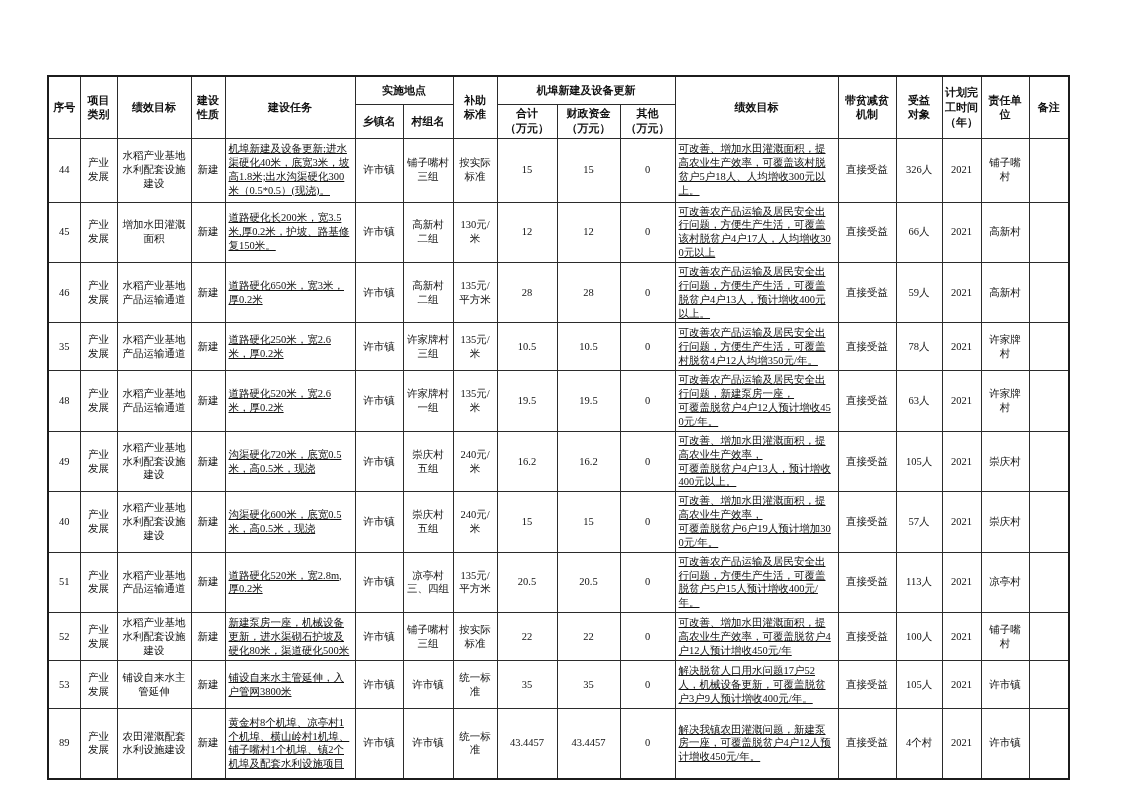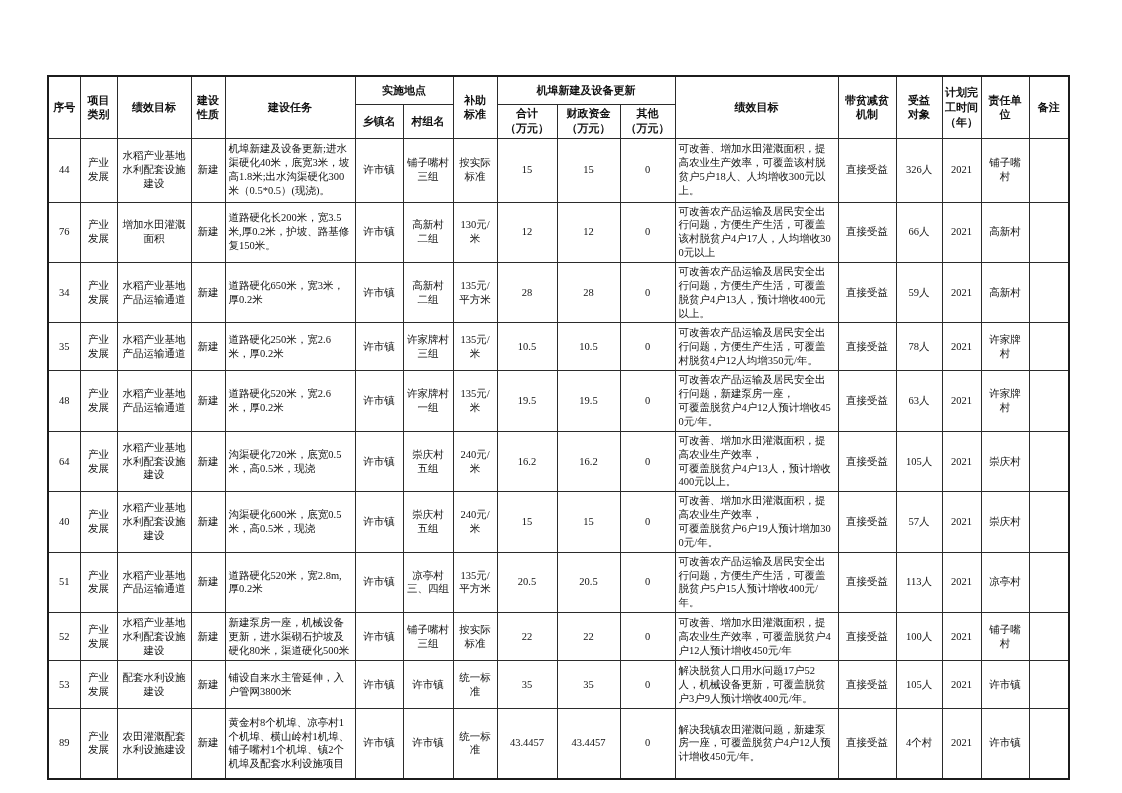--- a/index.html
+++ b/index.html
@@ -40,21 +40,21 @@
   table.project-table th {
     font-weight: bold;
     font-size: 11px;
     padding: 1px 2px;
   }
   thead tr.h1 { height: 28px; }
   thead tr.h2 { height: 34px; }
   tbody tr { height: 48px; }
   tbody tr.tall { height: 64px; }
   tbody tr.xtall { height: 70px; }
-  tbody td.left { text-align: left; }
+  tbody td.left { text-align: left; text-decoration: underline; }
 </style>
 </head>
 <body>
 
 <div class="page">
   <table class="project-table">
     <colgroup>
       <col style="width:32px">
         <col style="width:37px">
         <col style="width:74px">
@@ -125,21 +125,21 @@
           <td>15</td>
           <td>0</td>
           <td class="left">可改善、增加水田灌溉面积，提高农业生产效率，可覆盖该村脱贫户5户18人、人均增收300元以上。</td>
           <td>直接受益</td>
           <td>326人</td>
           <td>2021</td>
           <td>铺子嘴村</td>
           <td></td>
         </tr>
         <tr>
-          <td>76</td>
+          <td>45</td>
           <td>产业
 发展</td>
           <td>增加水田灌溉面积</td>
           <td>新建</td>
           <td class="left">道路硬化长200米，宽3.5米,厚0.2米，护坡、路基修复150米。</td>
           <td>许市镇</td>
           <td>高新村
 二组</td>
           <td>130元/
 米</td>
@@ -147,21 +147,21 @@
           <td>12</td>
           <td>0</td>
           <td class="left">可改善农产品运输及居民安全出行问题，方便生产生活，可覆盖该村脱贫户4户17人，人均增收300元以上</td>
           <td>直接受益</td>
           <td>66人</td>
           <td>2021</td>
           <td>高新村</td>
           <td></td>
         </tr>
         <tr>
-          <td>34</td>
+          <td>46</td>
           <td>产业
 发展</td>
           <td>水稻产业基地产品运输通道</td>
           <td>新建</td>
           <td class="left">道路硬化650米，宽3米，厚0.2米</td>
           <td>许市镇</td>
           <td>高新村
 二组</td>
           <td>135元/
 平方米</td>
@@ -214,21 +214,21 @@
           <td>0</td>
           <td class="left">可改善农产品运输及居民安全出行问题，新建泵房一座，
 可覆盖脱贫户4户12人预计增收450元/年。</td>
           <td>直接受益</td>
           <td>63人</td>
           <td>2021</td>
           <td>许家牌村</td>
           <td></td>
         </tr>
         <tr>
-          <td>64</td>
+          <td>49</td>
           <td>产业
 发展</td>
           <td>水稻产业基地水利配套设施建设</td>
           <td>新建</td>
           <td class="left">沟渠硬化720米，底宽0.5米，高0.5米，现浇</td>
           <td>许市镇</td>
           <td>崇庆村
 五组</td>
           <td>240元/
 米</td>
@@ -307,21 +307,21 @@
           <td>直接受益</td>
           <td>100人</td>
           <td>2021</td>
           <td>铺子嘴村</td>
           <td></td>
         </tr>
         <tr>
           <td>53</td>
           <td>产业
 发展</td>
-          <td>配套水利设施建设</td>
+          <td>铺设自来水主管延伸</td>
           <td>新建</td>
           <td class="left">铺设自来水主管延伸，入户管网3800米</td>
           <td>许市镇</td>
           <td>许市镇</td>
           <td>统一标
 准</td>
           <td>35</td>
           <td>35</td>
           <td>0</td>
           <td class="left">解决脱贫人口用水问题17户52人，机械设备更新，可覆盖脱贫户3户9人预计增收400元/年。</td>

